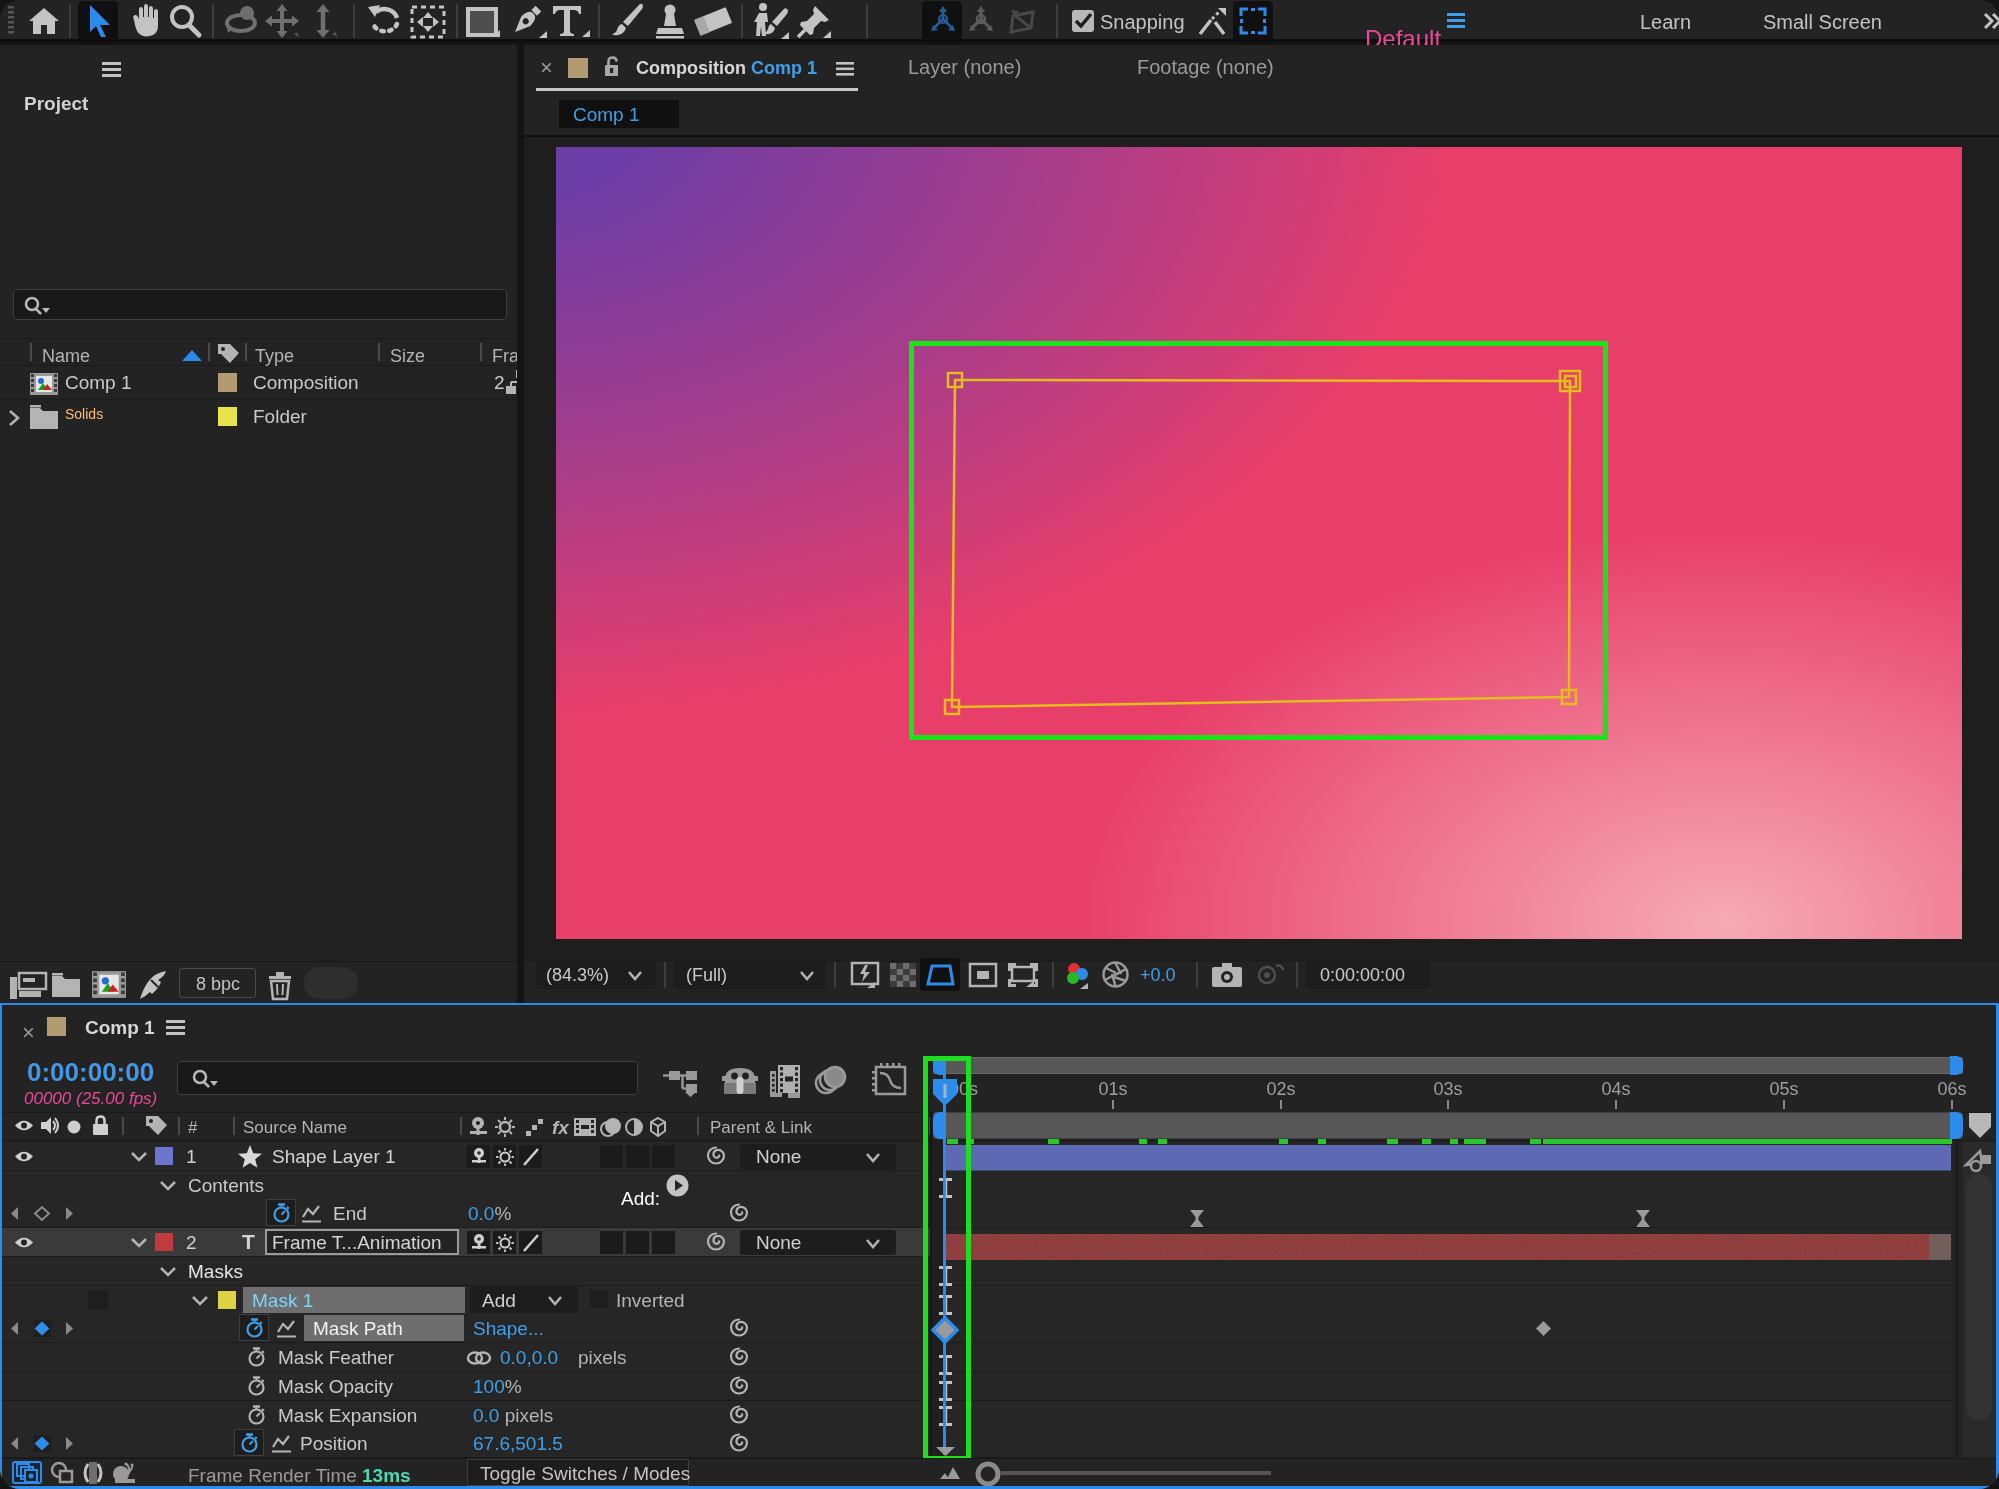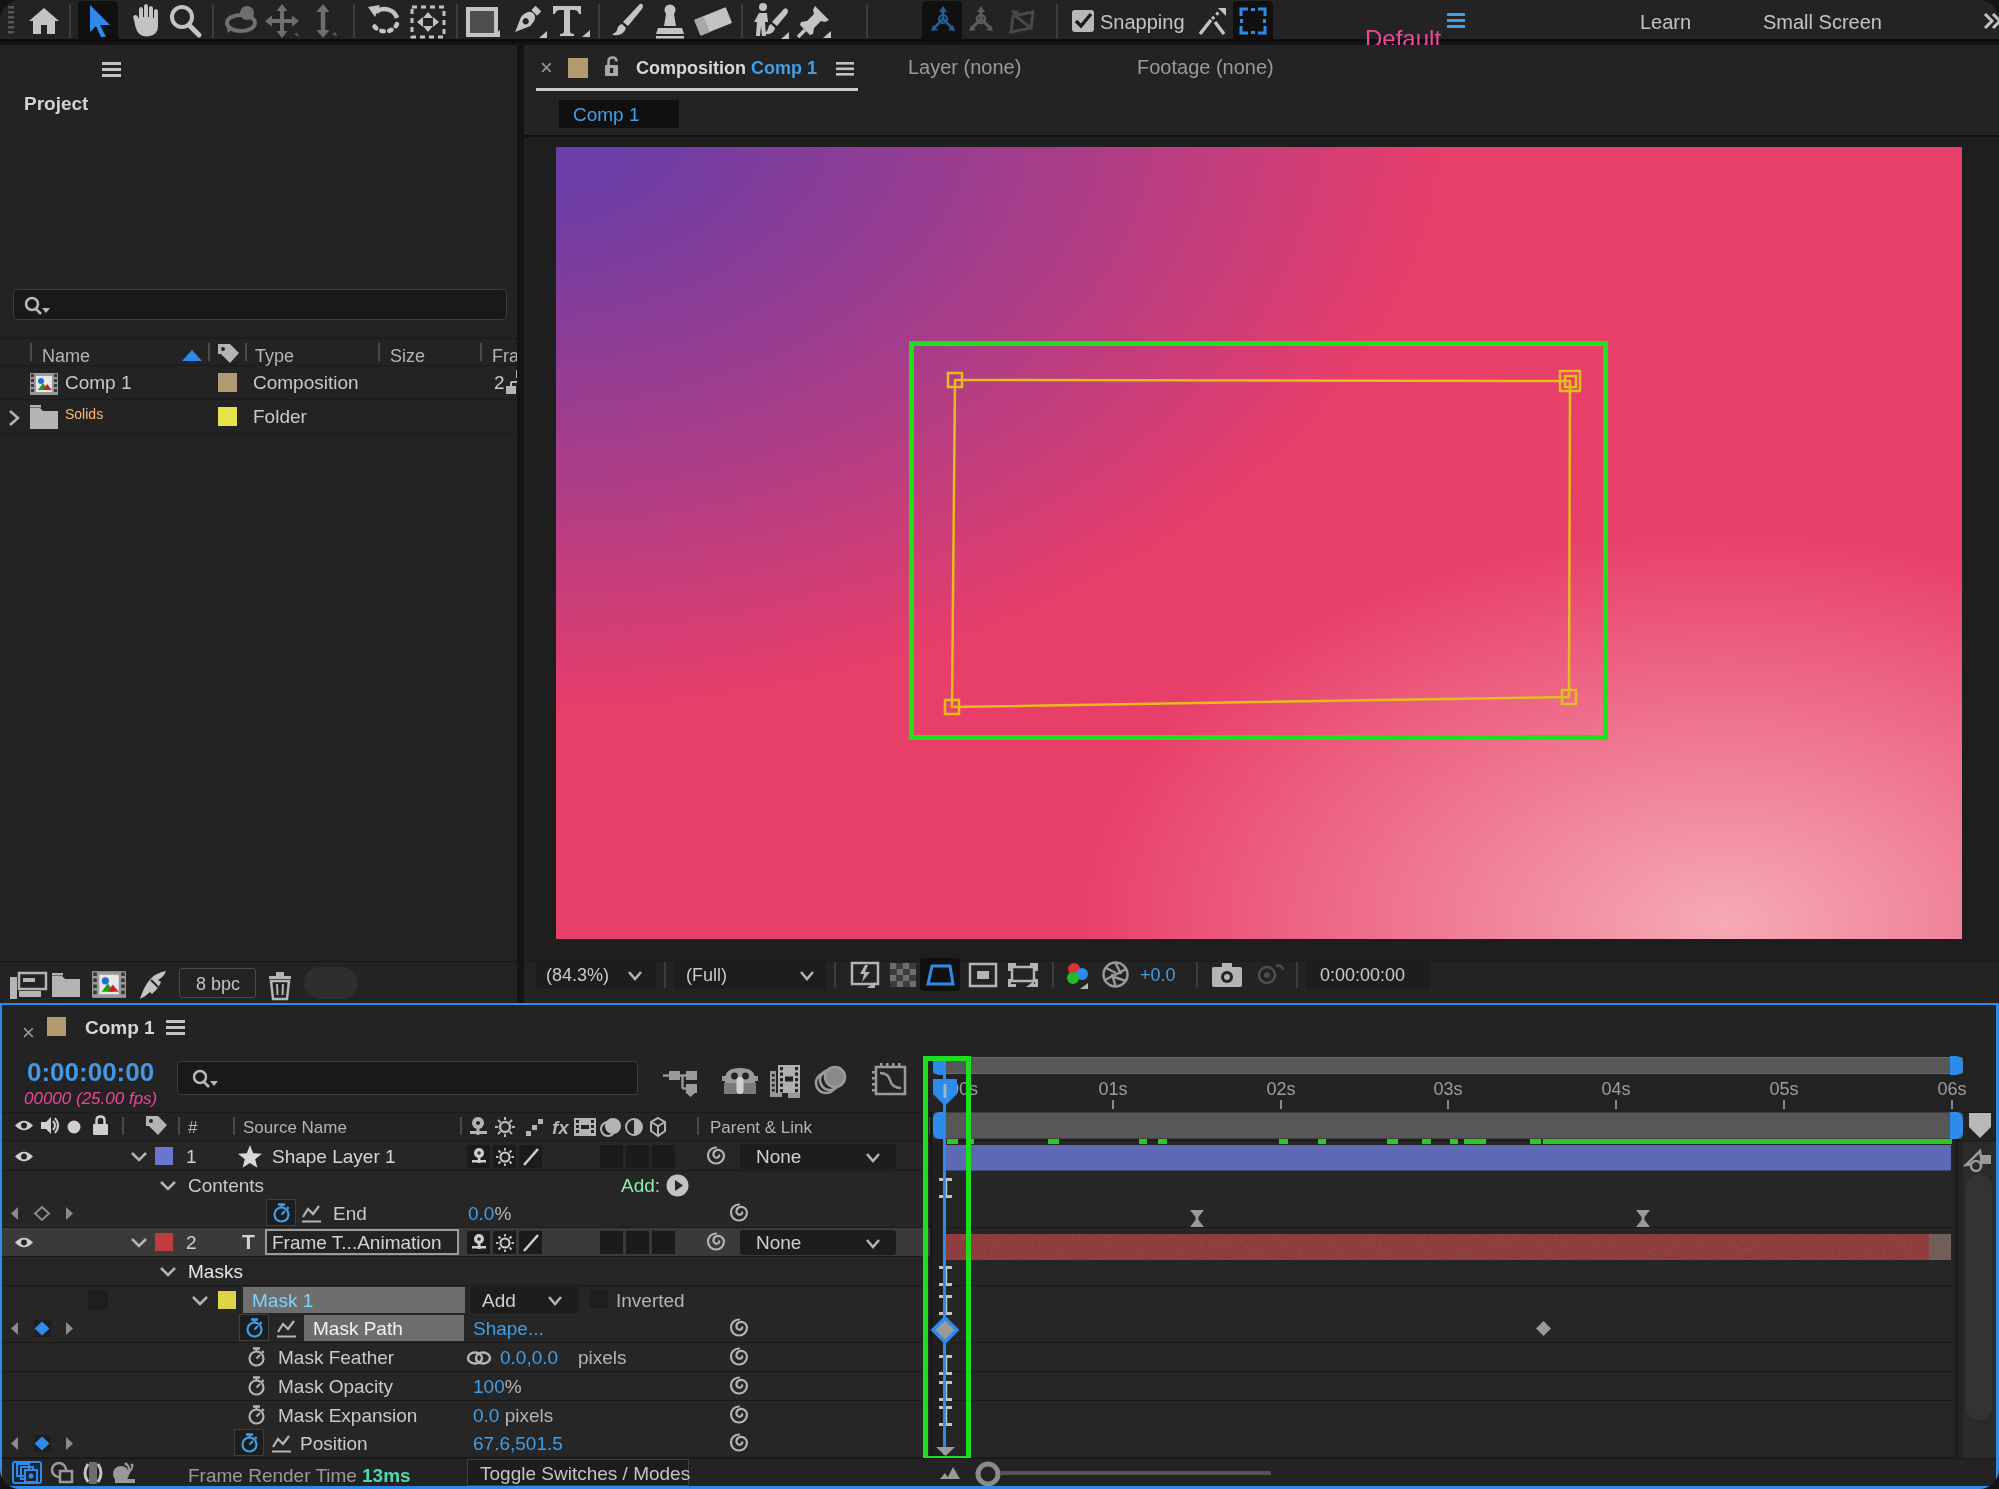--- a/index.html
+++ b/index.html
@@ -753,21 +753,21 @@
       </svg>
     <div class="abs" style="left:740px;top:141px;width:156px;height:25px;background:#1d1d1d;border-radius:3px;"></div>
       <div class="txt" style="left:756px;top:143px;font-size:19px;color:#d0d0d0;">None</div>
       <svg style="left:866px;top:150px;" width="14" height="9">
         <path d="M1 1 L7 8 L13 1" fill="none" stroke="#b4b4b4" stroke-width="2.5"></path>
       </svg>
     <svg style="left:160px;top:178px;" width="16" height="10" viewBox="0 0 16 10">
         <path d="M1 1 L8 8 L15 1" fill="none" stroke="#b4b4b4" stroke-width="2.5"></path>
       </svg>
     <div class="txt" style="left:188px;top:172px;font-size:19px;color:#c9c9c9;">Contents</div>
-    <div class="txt" style="left:621px;top:172px;font-size:19px;color:#86efac;">Add:</div>
+    <div class="txt" style="left:621px;top:185px;font-size:19px;color:#ffffff;">Add:</div>
     <svg style="left:666px;top:171px;" width="23" height="23">
         <circle cx="11.5" cy="11.5" r="11" fill="#c3c3c3"></circle>
         <path d="M9 6 L17 11.5 L9 17 Z" fill="#262626"></path>
       </svg>
     <svg style="left:8px;top:203px;" width="70" height="15" viewBox="0 0 70 15">
         <path d="M10 1 L3 7.5 L10 14 Z" fill="#8a8a8a"></path>
         <path d="M34 1 L41 7.5 L34 14 L27 7.5 Z" fill="none" stroke="#8a8a8a" stroke-width="2"></path>
         <path d="M58 1 L65 7.5 L58 14 Z" fill="#8a8a8a"></path>
       </svg>
     <div class="abs" style="left:266px;top:196px;width:30px;height:27px;background:#1d1d1d;border:1px solid #3e3e3e;"></div>

